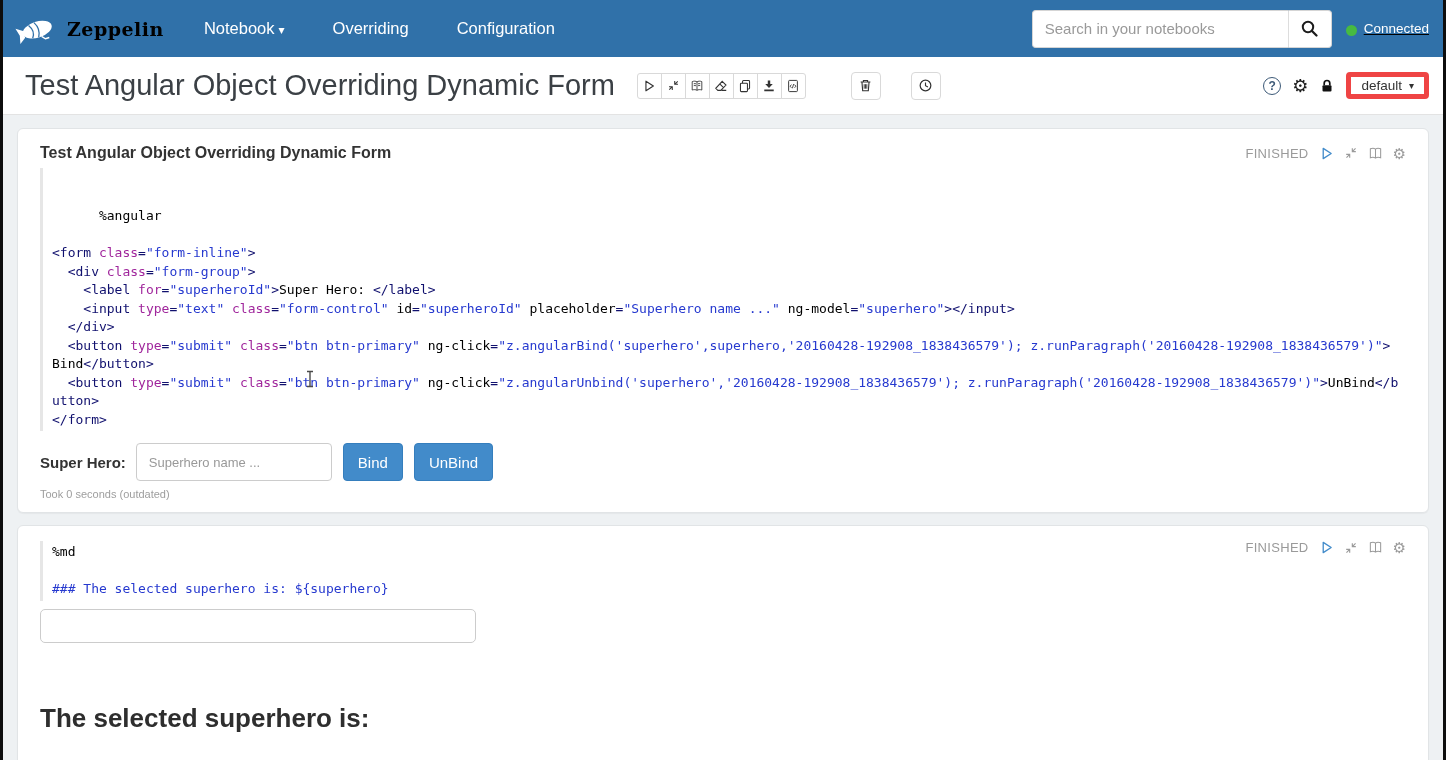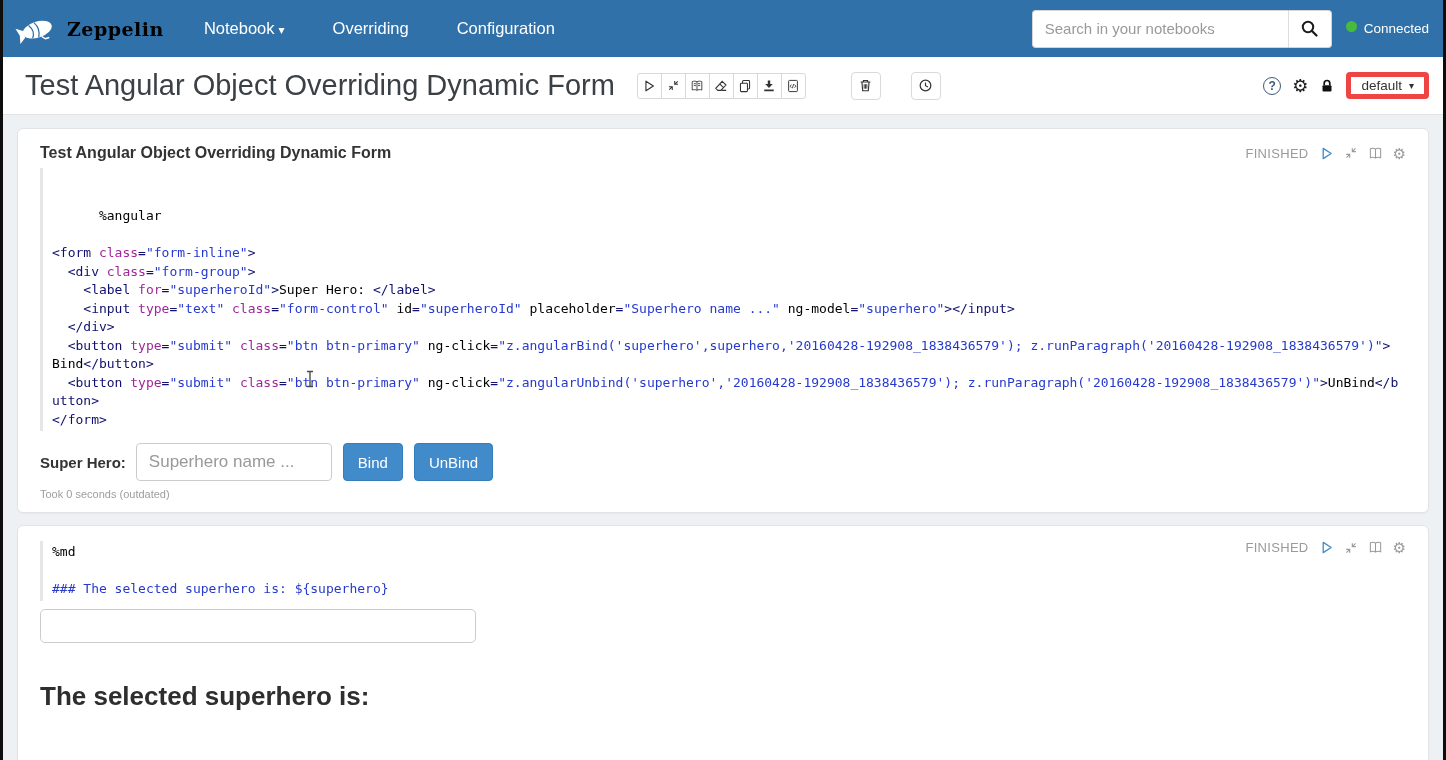--- a/index.html
+++ b/index.html
@@ -21,21 +21,21 @@
   .nav-item{color:#fff; font-size:16.5px; font-weight:500; cursor:pointer; white-space:nowrap;}
   .nav-item .caret{font-size:12px; margin-left:4px;}
   .nav-spacer{flex:1;}
   .searchbox{display:flex; align-items:stretch; height:38px; margin-right:14px;}
   .search-input{width:256px; height:38px; border:1px solid #d5d5d5; border-right:none;
     border-radius:4px 0 0 4px; padding:0 12px; font-size:15px; color:#444; outline:none;
     font-family:"Liberation Sans", sans-serif;}
   .search-input::placeholder{color:#999;}
   .search-btn{width:44px; background:#fff; border:1px solid #d5d5d5; border-left:1px solid #ddd;
     border-radius:0 4px 4px 0; display:flex; align-items:center; justify-content:center; cursor:pointer;}
-  .conn{display:flex; align-items:flex-start; gap:7px;}
+  .conn{display:flex; align-items:flex-end; gap:7px;text-decoration:underline;}
   .conn-dot{width:11px; height:11px; border-radius:50%; background:var(--connected-green);}
   .conn-label{color:#fff; font-size:13.5px; font-weight:500;}
 
   
   .note-header{height:58px; background:#fff; border-bottom:1px solid #e3e3e3;
     display:flex; align-items:center; padding:0 14px 0 22px;}
   .note-title{font-size:29px; font-weight:400; color:#3b4045; white-space:nowrap; cursor:text;}
   .btn-group{display:flex; margin-left:22px;}
   .tool-btn{width:25px; height:26px; background:#fff; border:1px solid #d9d9d9; margin-left:-1px;
     display:flex; align-items:center; justify-content:center; color:#333; cursor:pointer; padding:0;}
@@ -79,33 +79,33 @@
   .tok-t{color:var(--code-tag);}
   .tok-a{color:var(--code-attr);}
   .tok-v{color:var(--code-value);}
   .tok-b{color:var(--code-value);}
   .ibeam{position:absolute; left:262px; top:165px; pointer-events:none;}
 
   
   .form-row{display:flex; align-items:center; margin-top:12px;}
   .form-label{font-size:15px; font-weight:700; color:#333; margin-right:10px;}
   .hero-input{width:196px; height:38px; border:1px solid #ccc; border-radius:4px; padding:0 12px;
-    font-size:17px; color:#555; outline:none; font-family:"Liberation Sans", sans-serif;}
+    font-size:13px; color:#555; outline:none; font-family:"Liberation Sans", sans-serif;}
   .hero-input::placeholder{color:#999;}
   .btn-primary{height:38px; padding:0 14px; margin-left:11px; background:var(--accent);
     border:1px solid #357ebd; border-radius:4px; color:#fff; font-size:15px; cursor:pointer;
     font-family:"Liberation Sans", sans-serif;}
   .took{margin-top:7px; font-size:11px; color:#9e9e9e;}
 
   
   .md-label{margin-top:20px; font-size:13.5px; font-weight:700; color:#222;}
   .md-input{display:block; margin-top:8px; width:436px; height:34px; border:1px solid #ccc;
     border-radius:5px; padding:0 10px; font-size:14px; outline:none;
     font-family:"Liberation Sans", sans-serif;}
-  .md-heading{margin-top:38px; font-size:26px; font-weight:700; color:#2e2e2e;}
+  .md-heading{margin-top:60px; font-size:26px; font-weight:700; color:#2e2e2e;}
 
   svg{display:block;}
 </style>
 </head>
 <body>
 
 <div class="screen">
 
   <nav class="navbar">
     <div class="brand">

